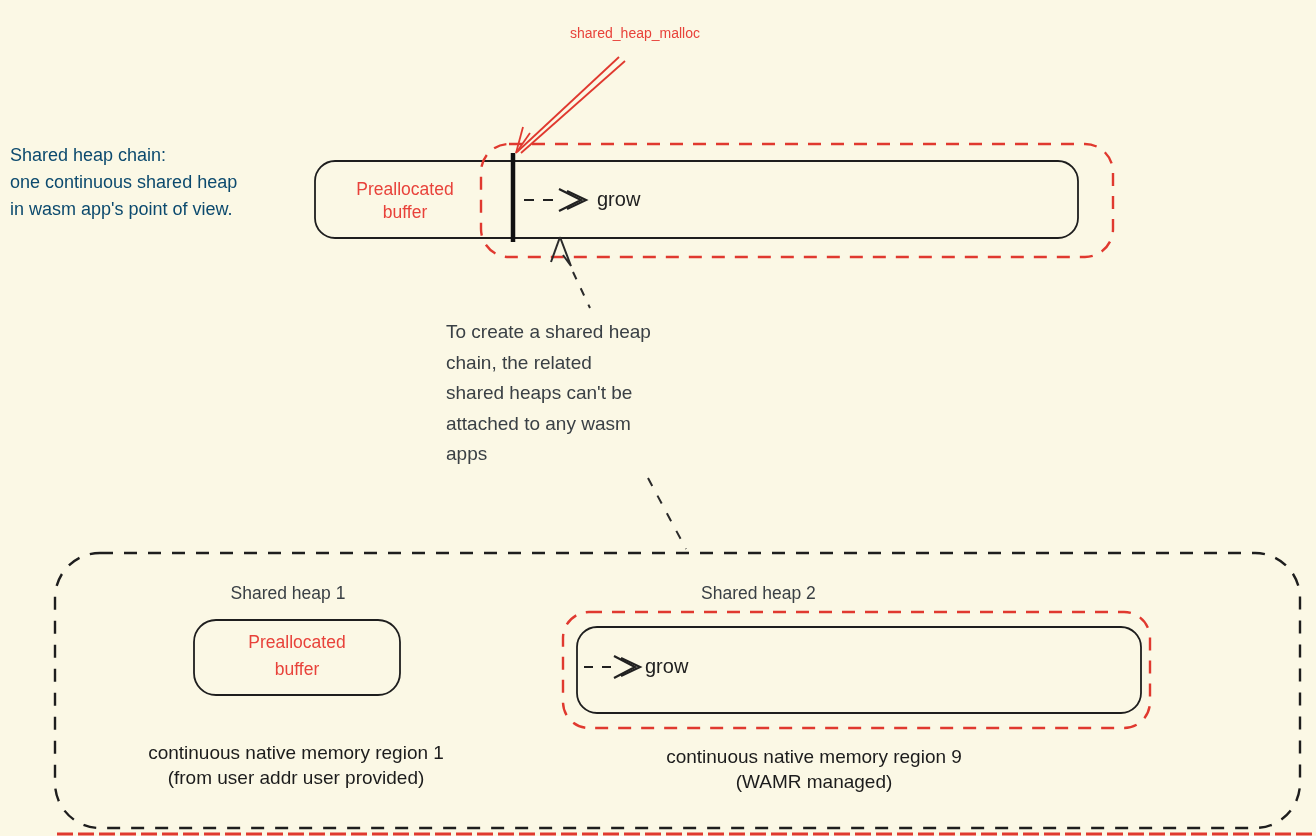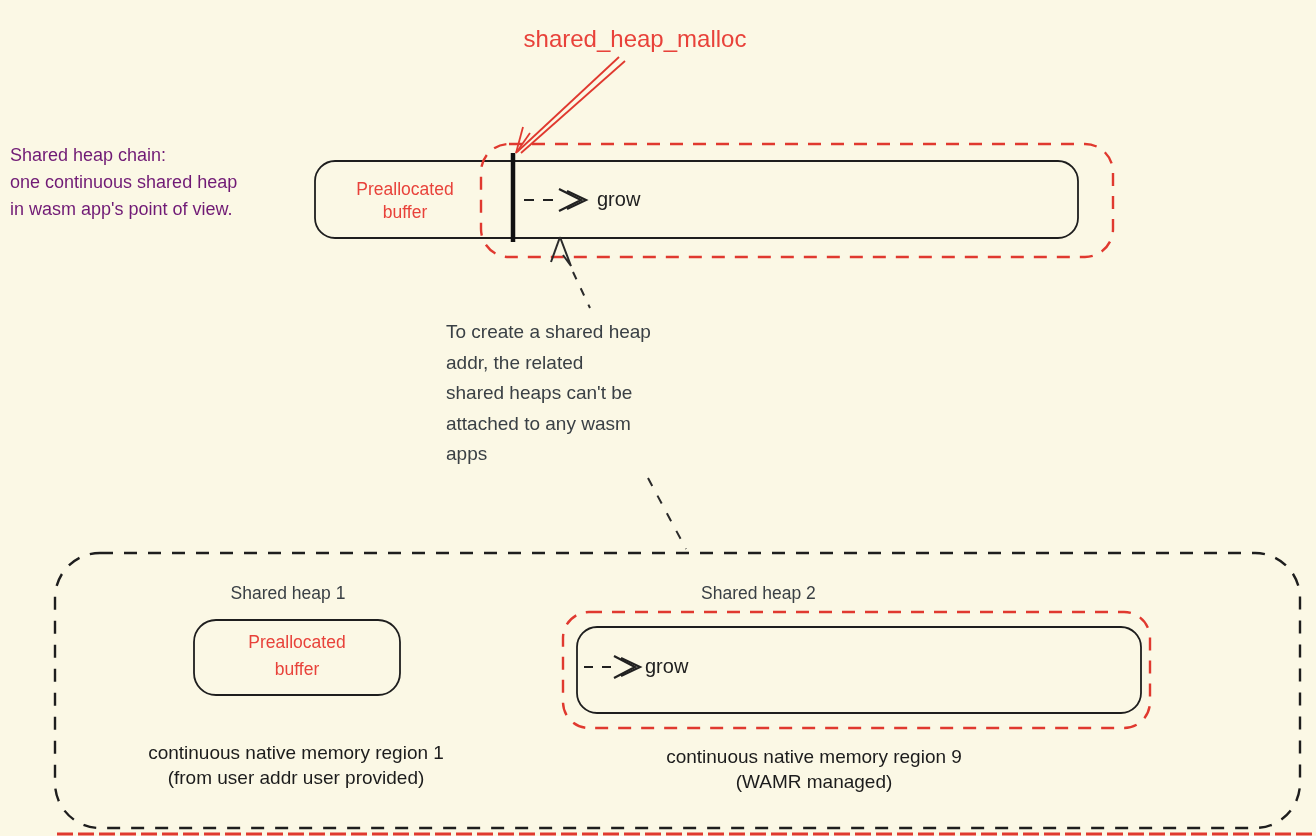--- a/index.html
+++ b/index.html
@@ -11,25 +11,25 @@
     position:relative;
     width:1316px;height:836px;
     background:#FBF8E5;
     overflow:hidden;
   }
   .overlay{
     position:absolute;left:0;top:0;z-index:1;
     pointer-events:none;
   }
   .txt{position:absolute;z-index:2;white-space:nowrap;}
-  .note-style{color:#701a75;font-size:18px;line-height:27px;}
+  .note-style{color:#0c4a6e;font-size:18px;line-height:27px;}
   .caption-style{color:#1C1C1C;font-size:19px;line-height:25px;text-align:center;}
   .red-text{color:#E8423A;}
   .left-note{left:10px;top:142px;}
-  .malloc-label{left:505px;top:25px;width:260px;text-align:center;font-size:24px;}
+  .malloc-label{left:505px;top:25px;width:260px;text-align:center;font-size:14px;}
   .prealloc-top{left:330px;top:178px;width:150px;text-align:center;font-size:17.5px;line-height:23px;}
   .grow-top{left:597px;top:188px;font-size:20px;color:#212121;}
   .annotation{left:446px;top:317px;width:300px;text-align:left;font-size:19px;line-height:30.5px;color:#3A4045;}
   .heap1-title{left:188px;top:583px;width:200px;text-align:center;font-size:17.5px;color:#3A4045;}
   .heap2-title{left:701px;top:583px;width:200px;font-size:17.5px;color:#3A4045;}
   .prealloc-bottom{left:222px;top:629px;width:150px;text-align:center;font-size:17.5px;line-height:27px;}
   .caption1{left:116px;top:740px;width:360px;}
   .caption2{left:614px;top:744px;width:400px;}
   .grow-bottom{left:645px;top:655px;font-size:20px;color:#212121;}
 </style>
@@ -95,21 +95,21 @@
 
   <div class="txt prealloc-top red-text">
     <div>Preallocated</div>
     <div>buffer</div>
   </div>
 
   <div class="txt grow-top">grow</div>
 
   <div class="txt annotation">
     <div>To create a shared heap</div>
-    <div>addr, the related</div>
+    <div>chain, the related</div>
     <div>shared heaps can't be</div>
     <div>attached to any wasm</div>
     <div>apps</div>
   </div>
 
   <div class="txt heap1-title">Shared heap 1</div>
 
   <div class="txt prealloc-bottom red-text">
     <div>Preallocated</div>
     <div>buffer</div>

